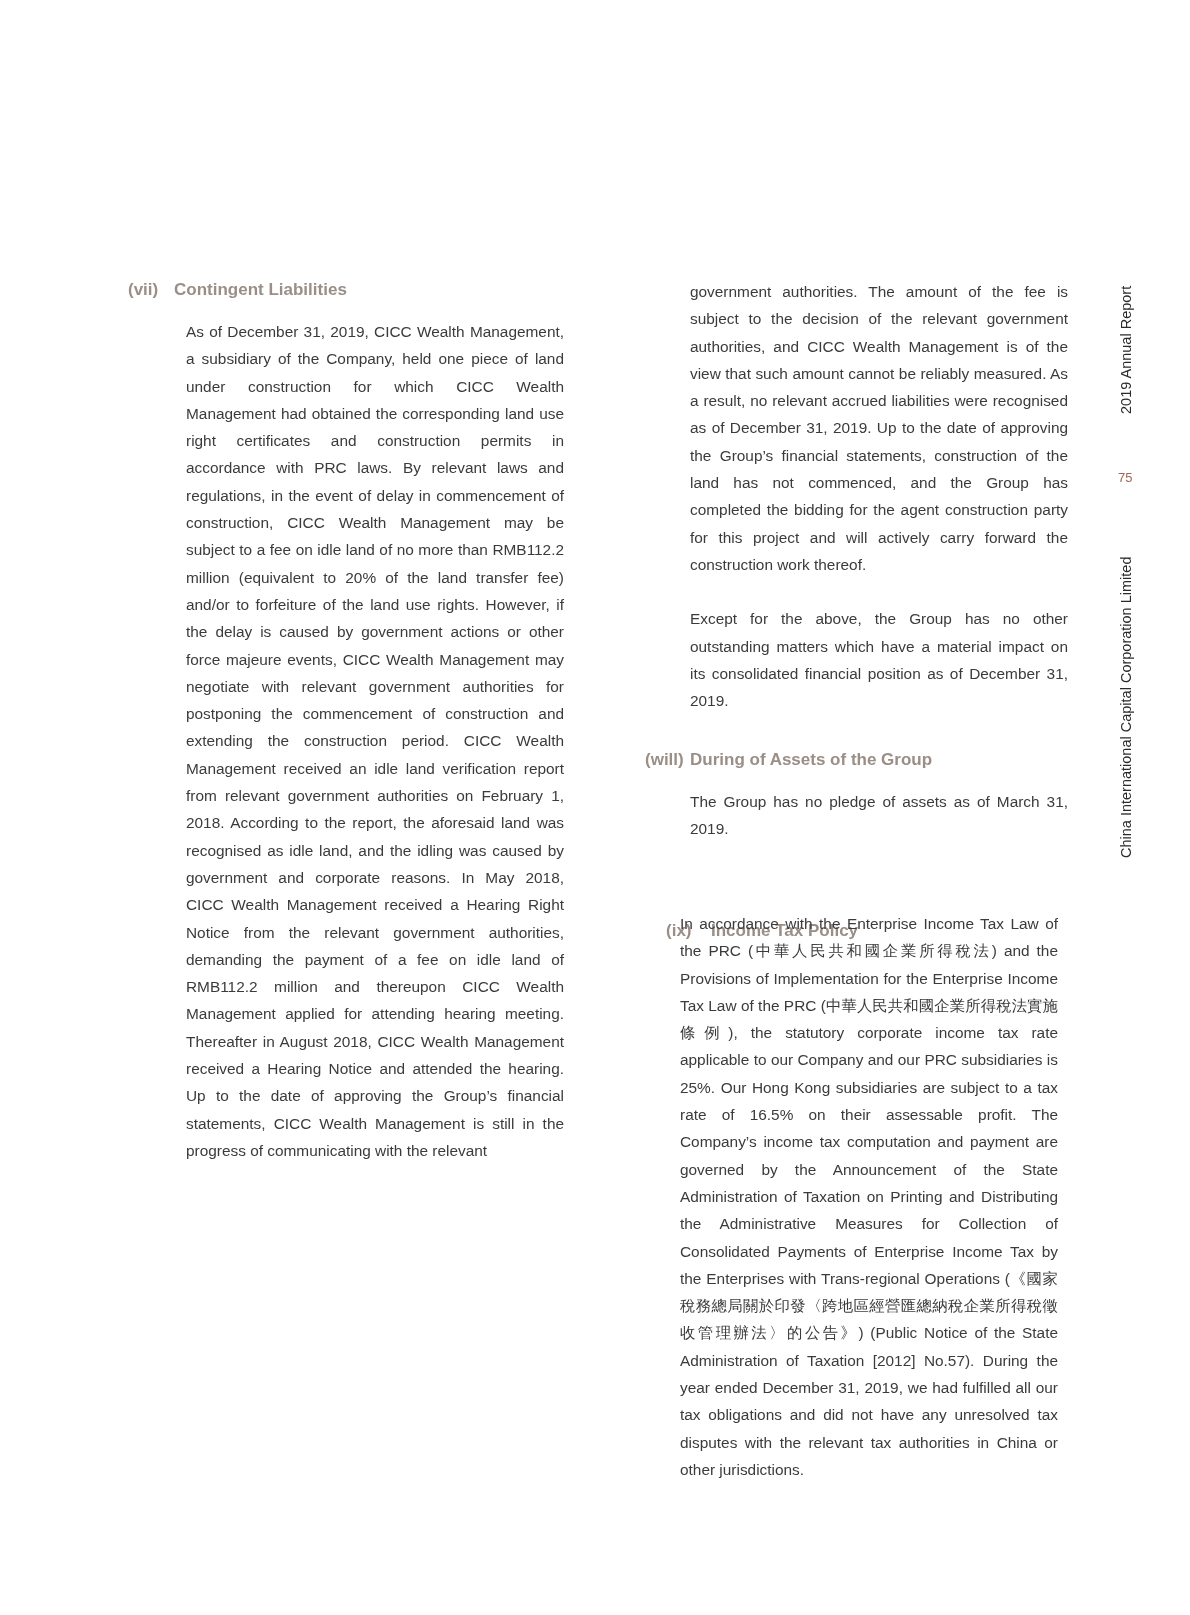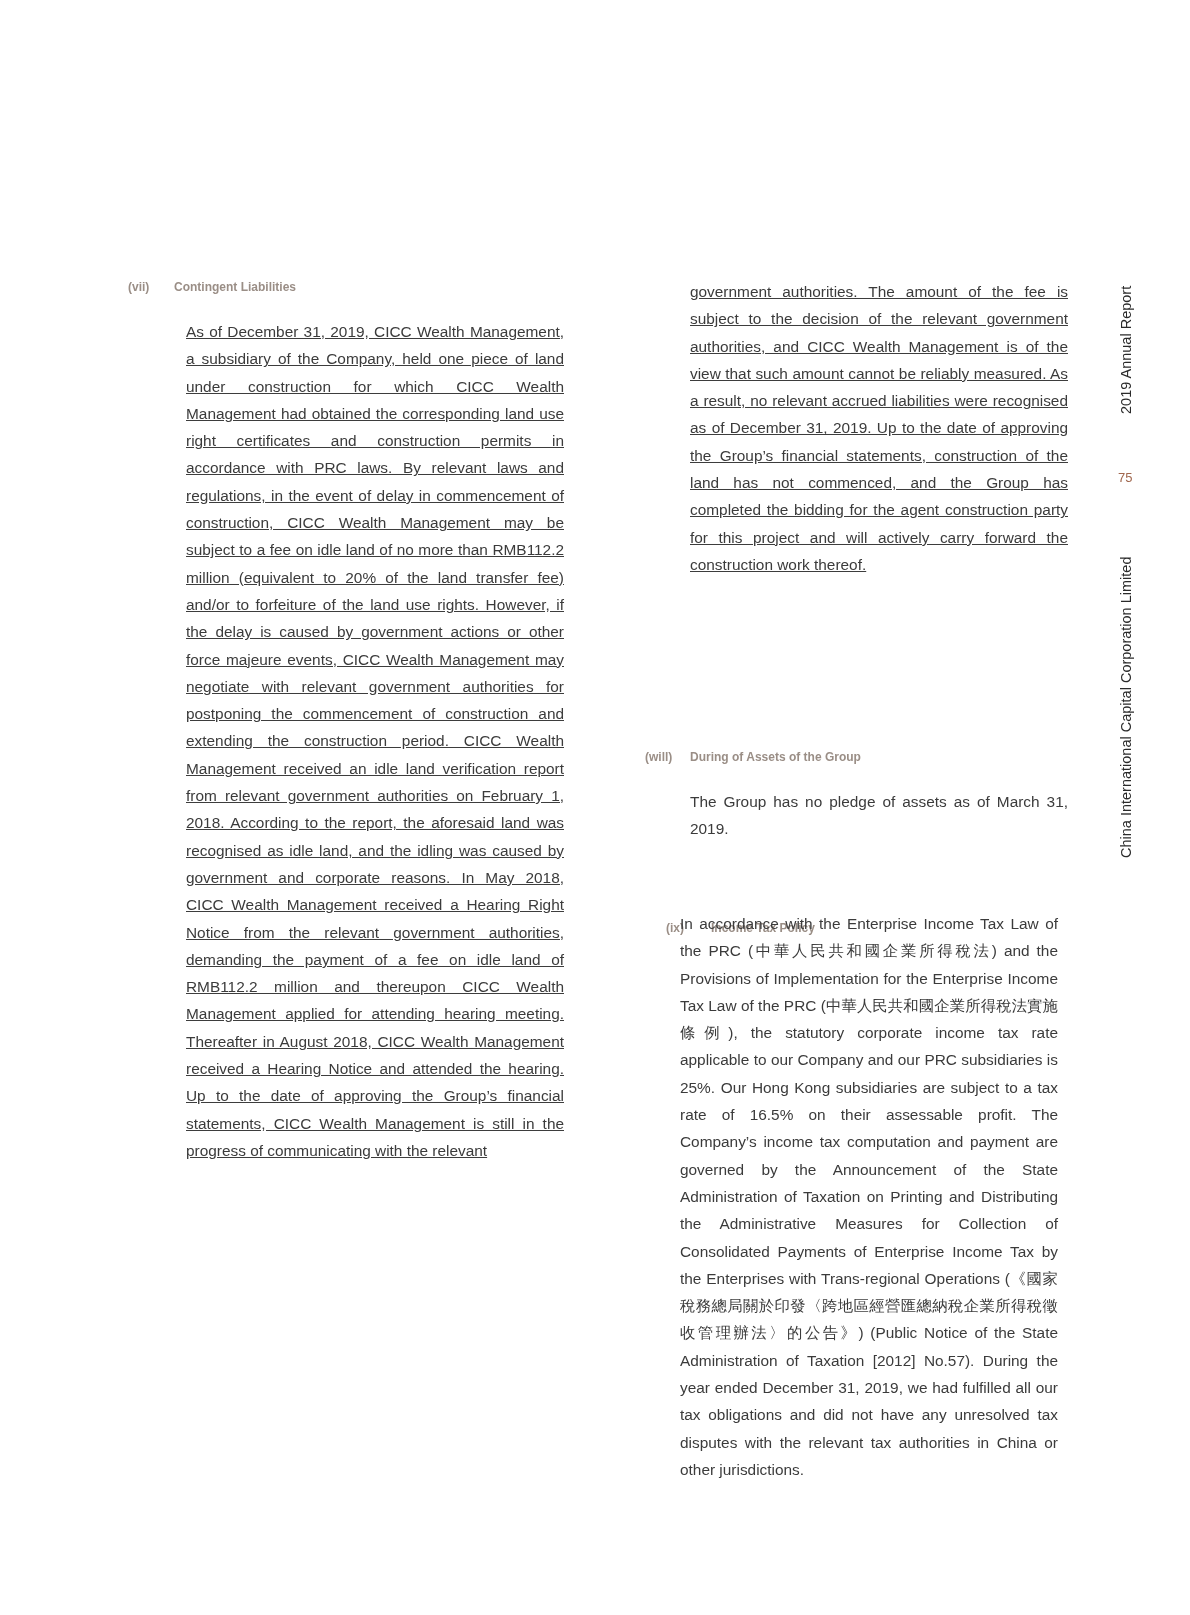--- a/index.html
+++ b/index.html
@@ -1,23 +1,23 @@
 <!DOCTYPE html>
 <html><head>
 <meta charset="utf-8">
 <style>
   html, body { margin: 0; padding: 0; background: #ffffff; }
   body { width: 1190px; height: 1615px; position: relative; overflow: hidden;
          font-family: "Liberation Sans", "DejaVu Sans", sans-serif; color: #3d3d3d; }
-  .col { position: absolute; width: 378px; text-decoration: underline; }
+  .col { position: absolute; width: 378px; }
   .col-left { left: 186px; top: 318px; }
   .col-right { left: 690px; top: 278px; }
   .para { font-size: 15.4px; line-height: 27.3px; text-align: justify; margin: 0; color: #3b3b3b; }
   .para + .para { margin-top: 27px; }
-  .heading { position: absolute; font-weight: bold; font-size: 12px; color: #9a8e86; white-space: nowrap; }
+  .heading { position: absolute; font-weight: bold; font-size: 17px; color: #9a8e86; white-space: nowrap; }
   .heading .num { display: inline-block; }
   .h-vii { left: 128px; top: 280px; }
   .h-vii .num { width: 46px; }
   .h-viii { left: 645px; top: 750px; }
   .h-viii .num { width: 45px; }
   .h-ix { left: 666px; top: 873px; margin-top: 48px; }
   .h-ix .num { width: 45px; }
   .sec-viii { position: absolute; left: 690px; top: 788px; width: 378px; }
   .sec-ix { position: absolute; left: 680px; top: 910px; width: 378px; }
   .side { position: absolute; font-size: 14.5px; color: #2a2a2a; white-space: nowrap;
@@ -32,20 +32,21 @@
 <div class="heading h-vii">
   <span class="num">(vii)</span><span>Contingent Liabilities</span>
 </div>
 
 <div class="col col-left">
   <p class="para">As of December 31, 2019, CICC Wealth Management, a subsidiary of the Company, held one piece of land under construction for which CICC Wealth Management had obtained the corresponding land use right certificates and construction permits in accordance with PRC laws. By relevant laws and regulations, in the event of delay in commencement of construction, CICC Wealth Management may be subject to a fee on idle land of no more than RMB112.2 million (equivalent to 20% of the land transfer fee) and/or to forfeiture of the land use rights. However, if the delay is caused by government actions or other force majeure events, CICC Wealth Management may negotiate with relevant government authorities for postponing the commencement of construction and extending the construction period. CICC Wealth Management received an idle land verification report from relevant government authorities on February 1, 2018. According to the report, the aforesaid land was recognised as idle land, and the idling was caused by government and corporate reasons. In May 2018, CICC Wealth Management received a Hearing Right Notice from the relevant government authorities, demanding the payment of a fee on idle land of RMB112.2 million and thereupon CICC Wealth Management applied for attending hearing meeting. Thereafter in August 2018, CICC Wealth Management received a Hearing Notice and attended the hearing. Up to the date of approving the Group’s financial statements, CICC Wealth Management is still in the progress of communicating with the relevant</p>
 </div>
 
 <div class="col col-right">
   <p class="para">government authorities. The amount of the fee is subject to the decision of the relevant government authorities, and CICC Wealth Management is of the view that such amount cannot be reliably measured. As a result, no relevant accrued liabilities were recognised as of December 31, 2019. Up to the date of approving the Group’s financial statements, construction of the land has not commenced, and the Group has completed the bidding for the agent construction party for this project and will actively carry forward the construction work thereof.</p>
+  <p class="para">Except for the above, the Group has no other outstanding matters which have a material impact on its consolidated financial position as of December 31, 2019.</p>
 </div>
 
 <div class="heading h-viii">
   <span class="num">(will)</span><span>During of Assets of the Group</span>
 </div>
 <div class="sec-viii">
   <p class="para">The Group has no pledge of assets as of March 31, 2019.</p>
 </div>
 
 <div class="heading h-ix">

